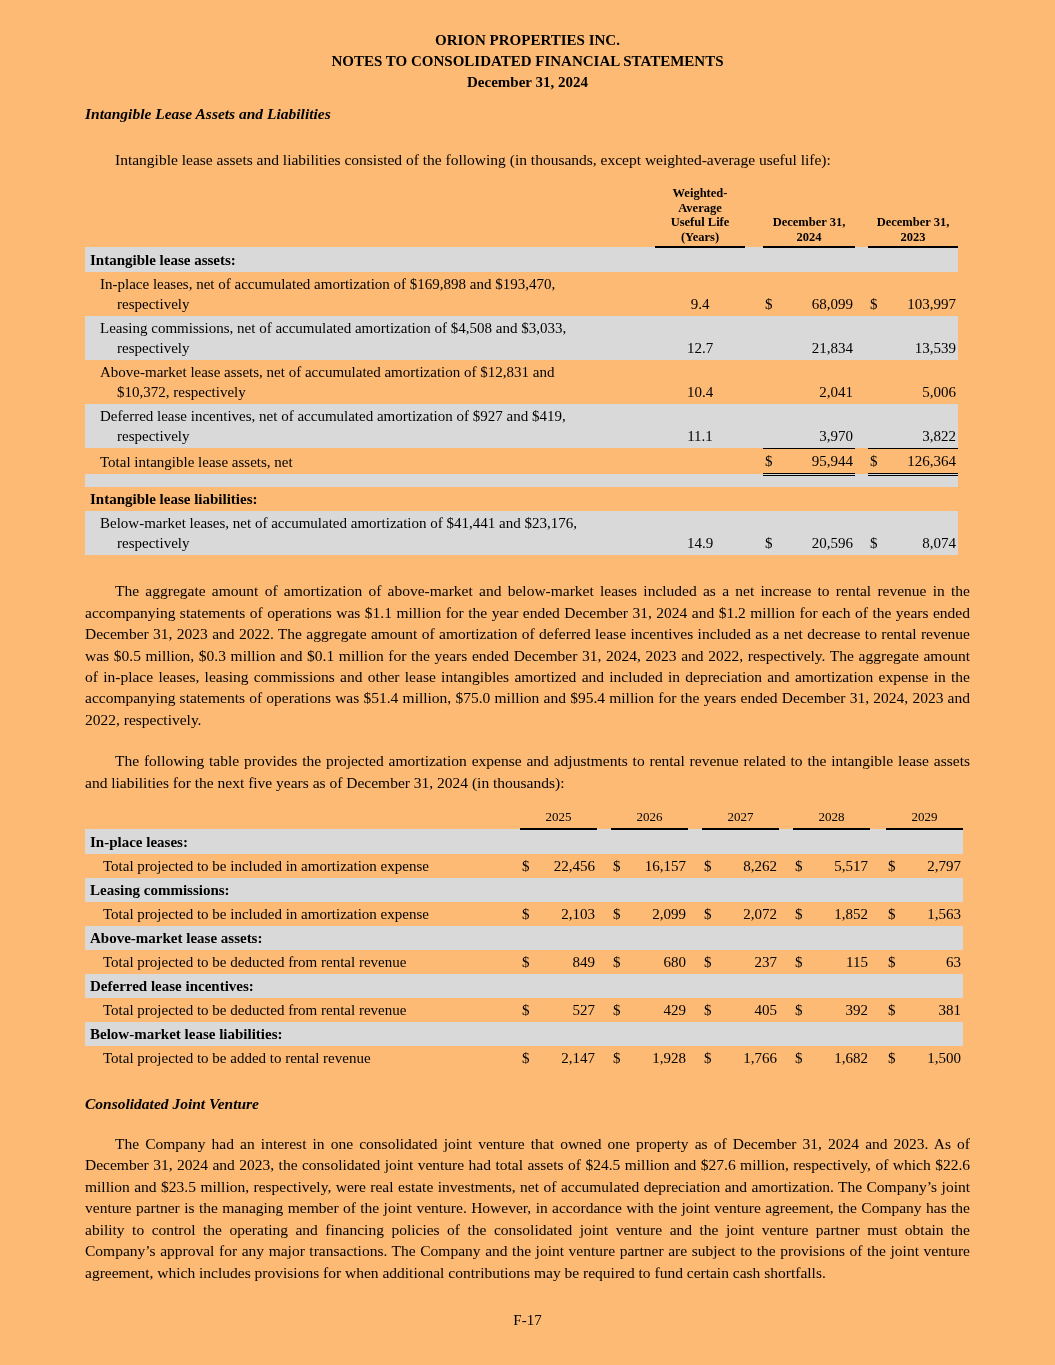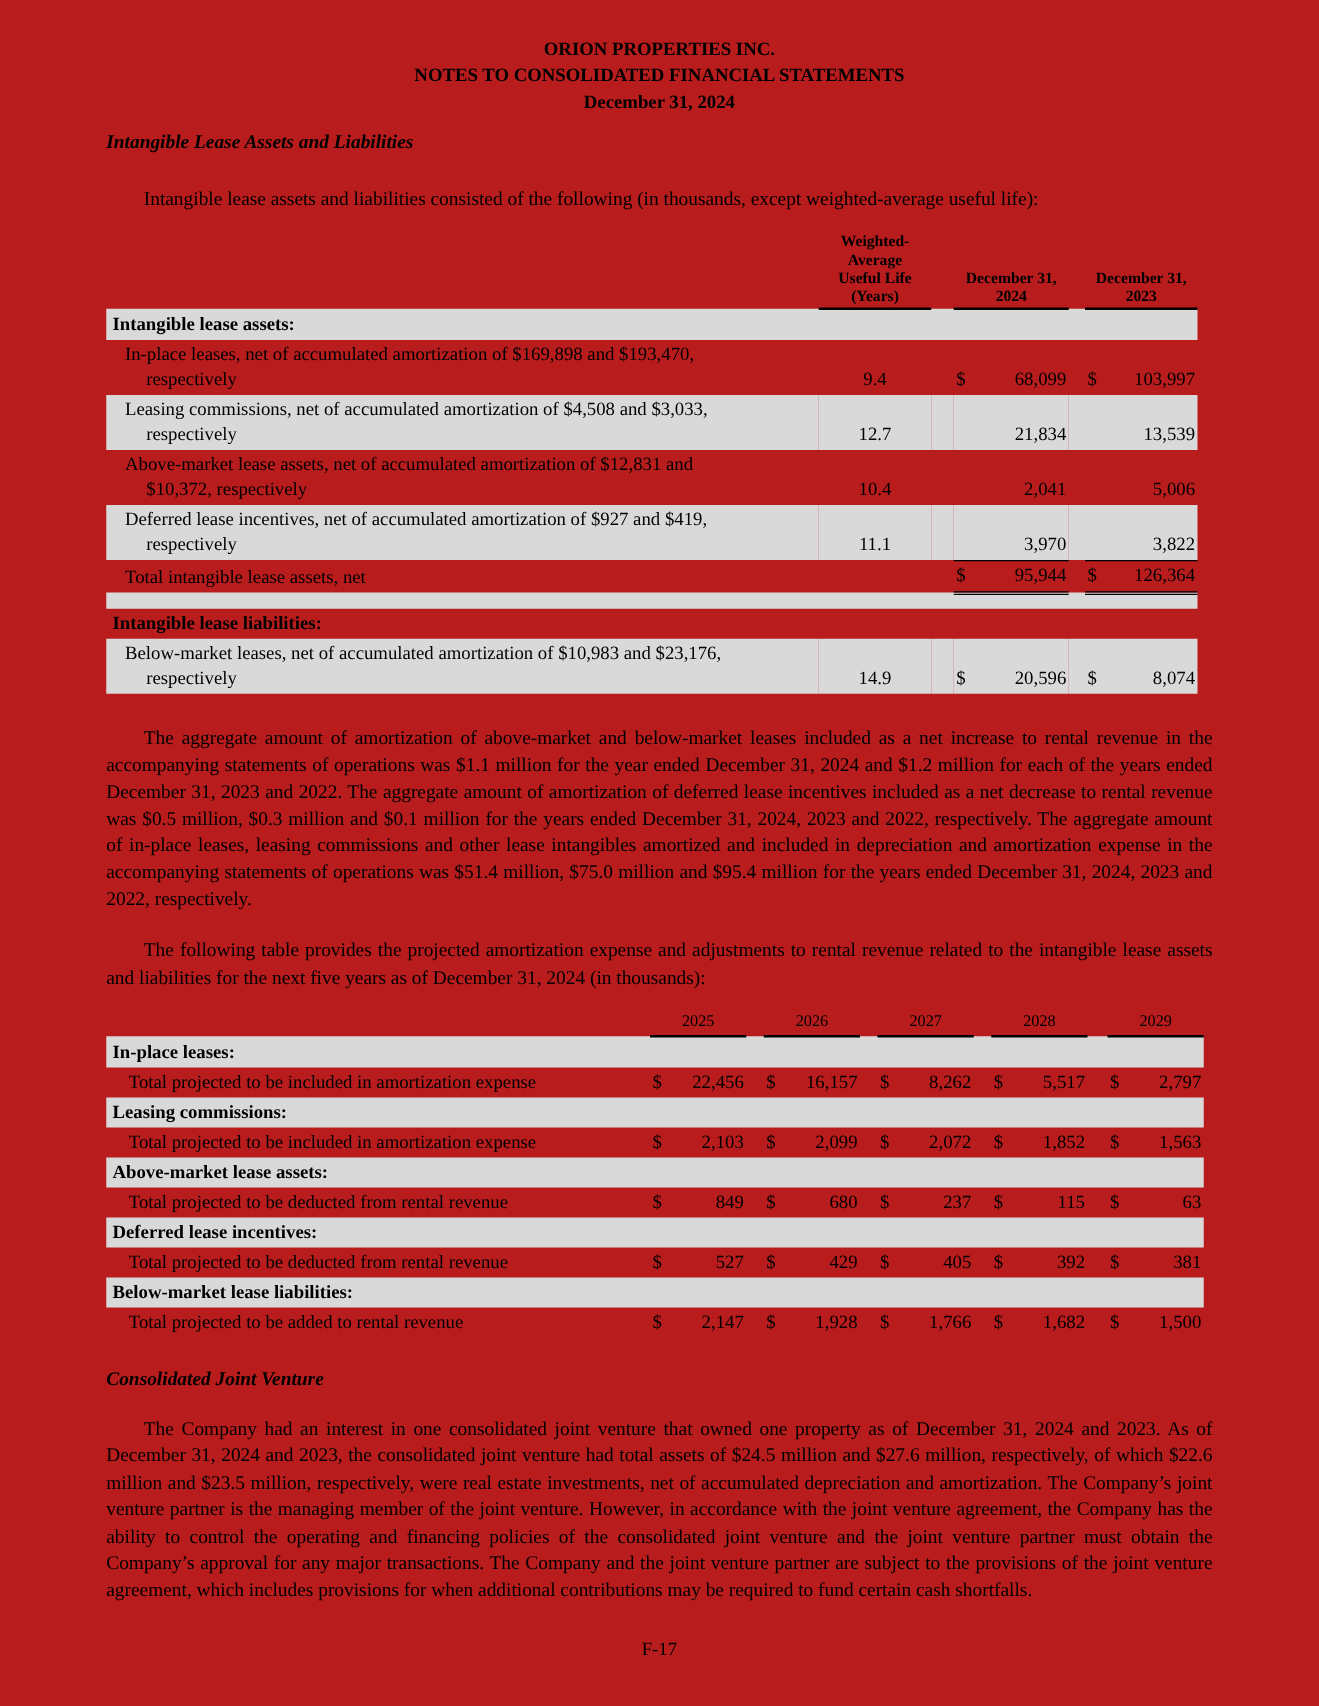--- a/index.html
+++ b/index.html
@@ -1,19 +1,19 @@
 <!DOCTYPE html>
 <html><head>
 <meta charset="utf-8">
 <style>
   * { margin: 0; padding: 0; box-sizing: border-box; }
   html, body { background: #ffffff; }
   .page {
     width: 1055px; height: 1365px;
-    background: #b91c1c; color: #000;
+    background: #fdba74; color: #000;
     font-family: "Liberation Serif", serif;
     position: relative; overflow: hidden;
   }
   .content { padding: 30px 85px 0 85px; }
 
   
   .doc-header { text-align: center; font-weight: bold; font-size: 15px; line-height: 21px; }
 
   
   .section-heading { font-weight: bold; font-style: italic; font-size: 15.5px; margin-top: 12px; }
@@ -173,21 +173,21 @@
         <tr class="gray spacer-row">
             <td colspan="6"></td>
           </tr>
 
         <tr>
           <td class="section-cell" colspan="6">Intangible lease liabilities:</td>
         </tr>
 
         <tr class="gray">
           <td class="label-cell">
-            <div class="l1">Below-market leases, net of accumulated amortization of $10,983 and $23,176,</div>
+            <div class="l1">Below-market leases, net of accumulated amortization of $41,441 and $23,176,</div>
             <div class="l2">respectively</div>
           </td>
           <td class="life-cell">14.9</td>
           <td></td>
           <td class="money"><span class="cur">$</span><span>20,596</span></td>
           <td></td>
           <td class="money"><span class="cur">$</span><span>8,074</span></td>
         </tr>
       </tbody>
     </table>

